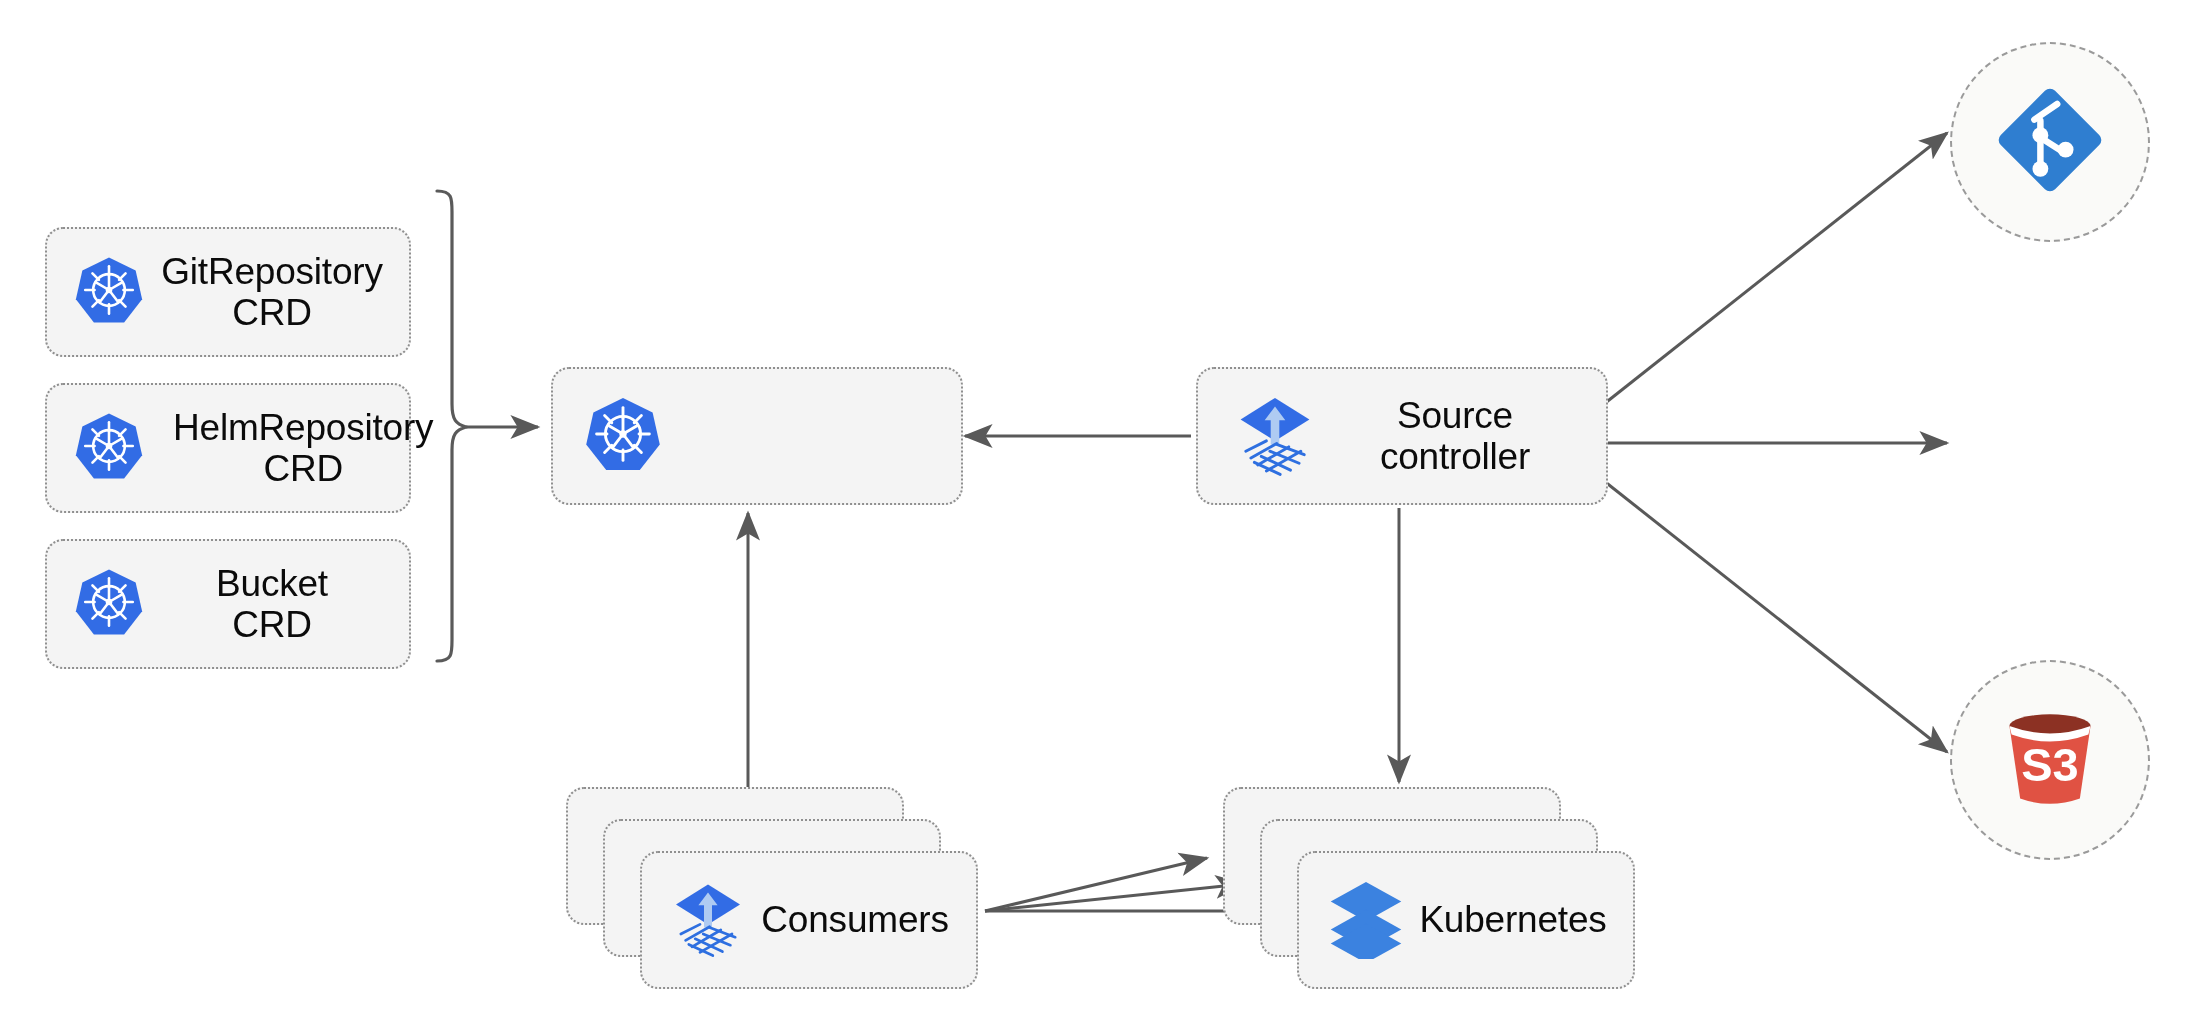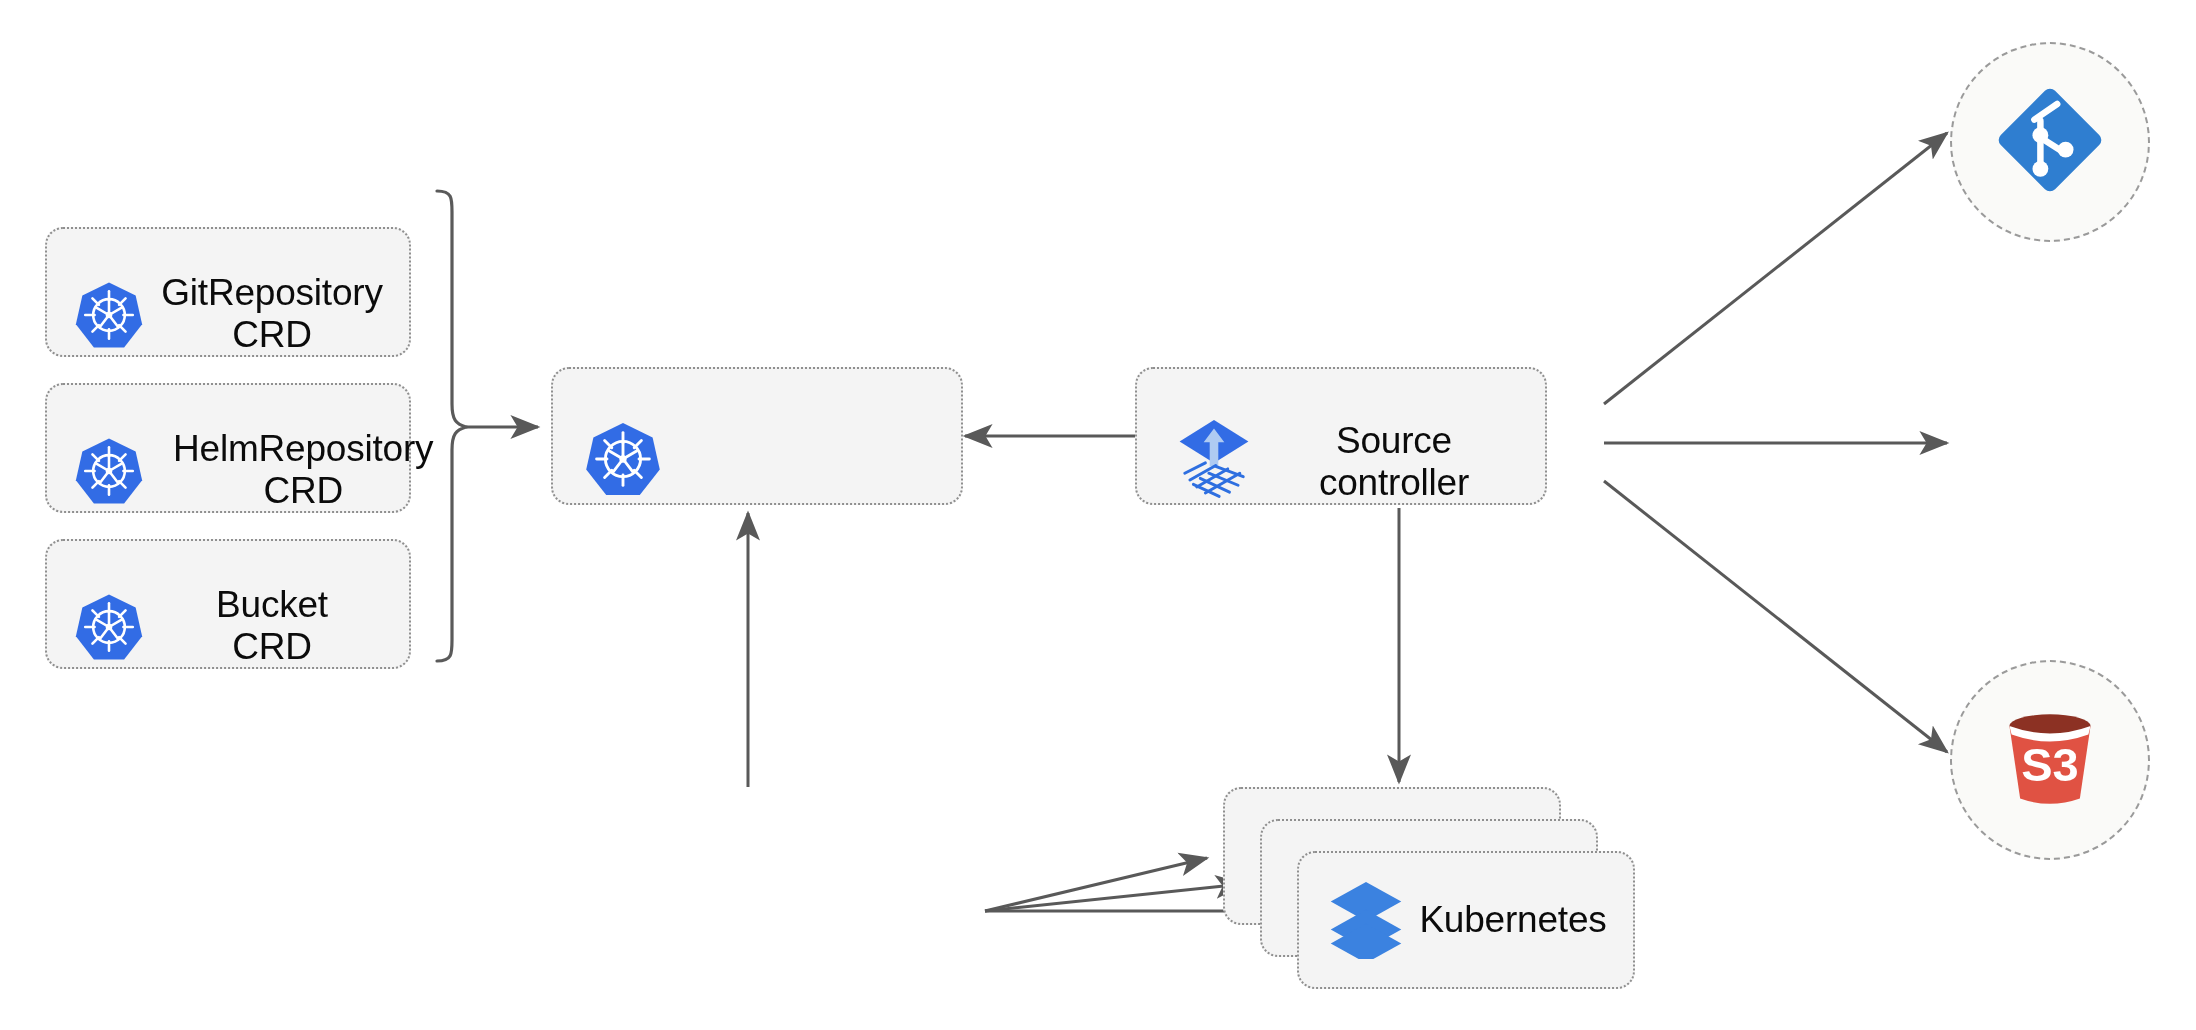--- a/index.html
+++ b/index.html
@@ -20,21 +20,21 @@
   }
 
   
   .node {
     position: absolute;
     box-sizing: border-box;
     background: #f4f4f4;
     border: 2.5px dotted #8f8f8f;
     border-radius: 18px;
     display: flex;
-    align-items: flex-end;
+    align-items: center;
     z-index: 5;
   }
   .node-icon {
     flex: 0 0 auto;
     display: block;
   }
   .node-label {
     color: #0b0b0b;
     font-size: 37px;
     line-height: 1.12;
@@ -254,41 +254,64 @@
           <line x1="50" y1="50" x2="50" y2="30"></line>
           <line x1="50" y1="50" x2="67" y2="40"></line>
           <line x1="50" y1="50" x2="63" y2="67"></line>
           <line x1="50" y1="50" x2="37" y2="67"></line>
           <line x1="50" y1="50" x2="33" y2="40"></line>
         </g>
       </svg>
     </span>
   </div>
 
-  <div class="node" style="left:1135px; top:367px; width:412px; height:138px; padding-left:34px;">
+  <div class="node" style="left:1196px; top:367px; width:412px; height:138px; padding-left:34px;">
     <span class="node-icon">
       <svg width="86" height="86" viewBox="0 0 100 100">
         <polygon points="50,8 90,33 50,58 10,33" fill="#326CE5"></polygon>
         <path d="M50,18 L62,34 L55,34 L55,62 L45,62 L45,34 L38,34 Z" fill="#AFCBF2"></path>
         <g stroke="#2E6FE0" stroke-width="3.4" stroke-linecap="round" fill="none">
           <path d="M16,70 L40,58"></path>
           <path d="M22,78 L52,61"></path>
           <path d="M30,86 L66,65"></path>
           <path d="M40,93 L80,70"></path>
           <path d="M52,62 L84,74"></path>
           <path d="M44,70 L78,84"></path>
           <path d="M34,76 L68,92"></path>
           <path d="M26,83 L56,97"></path>
         </g>
       </svg>
     </span>
     <span class="node-label" style="flex:1 1 auto; padding-right:14px;">Source
 controller</span>
   </div>
 
+  <div class="stack" style="left:566px; top:787px; width:412px; height:202px;">
+    <div class="layer back1" style="width:338px; height:138px;"></div>
+    <div class="layer back2" style="width:338px; height:138px;"></div>
+    <div class="layer front" style="width:338px; height:138px;">
+      <span class="node-icon">
+        <svg width="80" height="80" viewBox="0 0 100 100">
+          <polygon points="50,8 90,33 50,58 10,33" fill="#326CE5"></polygon>
+          <path d="M50,18 L62,34 L55,34 L55,62 L45,62 L45,34 L38,34 Z" fill="#AFCBF2"></path>
+          <g stroke="#2E6FE0" stroke-width="3.4" stroke-linecap="round" fill="none">
+            <path d="M16,70 L40,58"></path>
+            <path d="M22,78 L52,61"></path>
+            <path d="M30,86 L66,65"></path>
+            <path d="M40,93 L80,70"></path>
+            <path d="M52,62 L84,74"></path>
+            <path d="M44,70 L78,84"></path>
+            <path d="M34,76 L68,92"></path>
+            <path d="M26,83 L56,97"></path>
+          </g>
+        </svg>
+      </span>
+      <span class="node-label">Consumers</span>
+    </div>
+  </div>
 
   <div class="stack" style="left:1223px; top:787px; width:412px; height:202px;">
     <div class="layer back1" style="width:338px; height:138px;"></div>
     <div class="layer back2" style="width:338px; height:138px;"></div>
     <div class="layer front" style="width:338px; height:138px;">
       <span class="node-icon">
         <svg width="82" height="82" viewBox="0 0 100 100">
           <polygon points="50,6 93,30 50,54 7,30" fill="#3B82E0"></polygon>
           <polygon points="50,40 93,64 50,88 7,64" fill="#3B82E0"></polygon>
           <polygon points="50,57 93,81 50,105 7,81" fill="#3B82E0"></polygon>

